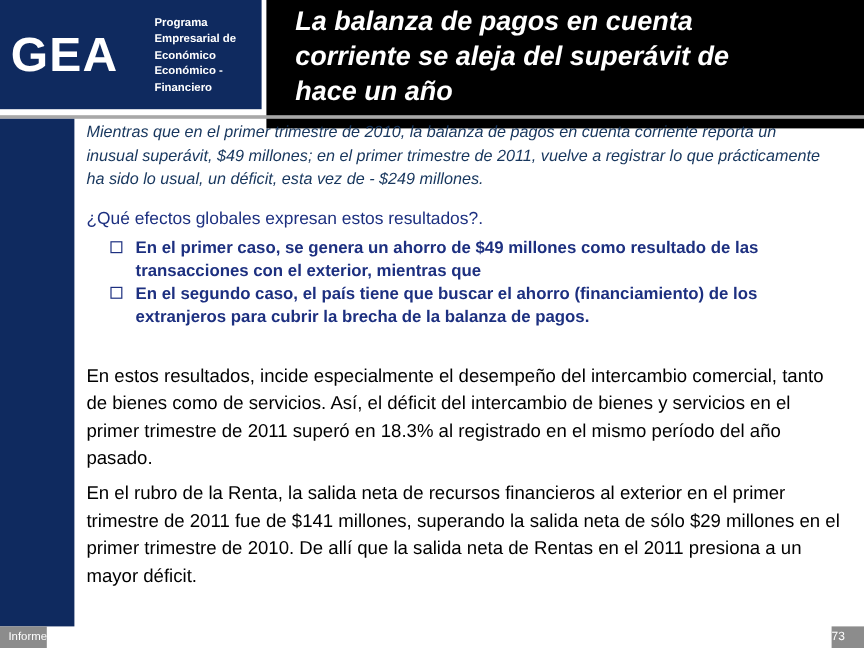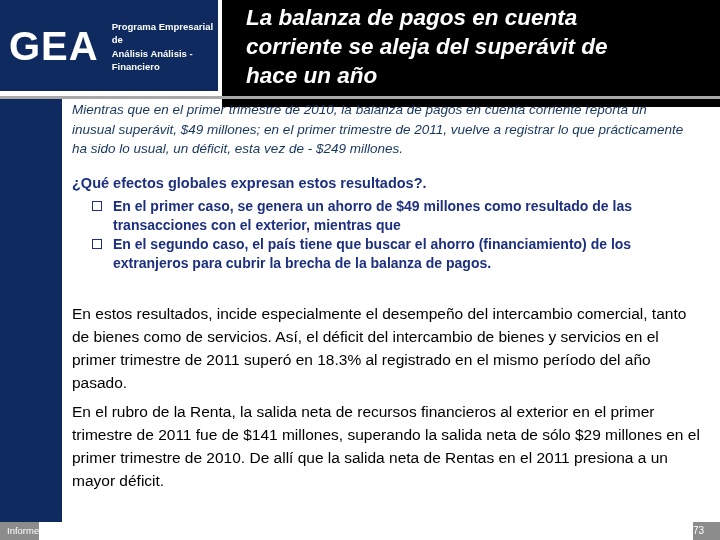--- a/index.html
+++ b/index.html
@@ -5,37 +5,37 @@
   * { margin:0; padding:0; box-sizing:border-box; }
   html,body { width:720px; height:540px; }
   body { font-family:"Liberation Sans", sans-serif; background:#ffffff; }
 
   .slide { position:relative; width:720px; height:540px; background:#ffffff; overflow:hidden; }
 
   
   .logo-block { position:absolute; left:0; top:0; width:218px; height:91px; background:#0f2a5f;
                 display:flex; align-items:center; }
   .gea { color:#ffffff; font-size:40px; font-weight:bold; letter-spacing:1px; margin-left:9px; line-height:1; }
-  .program { color:#ffffff; font-size:9.5px; font-weight:bold; line-height:13.5px; margin-left:13px; margin-top:2px; }
+  .program { color:#ffffff; font-size:9.5px; font-weight:bold; line-height:13.5px; margin-left:30px; margin-top:2px; }
 
   .title-block { position:absolute; left:222px; top:0; width:498px; height:107px; background:#000000; }
   .title-text { color:#ffffff; font-size:22.5px; font-weight:bold; font-style:italic;
                 line-height:29px; padding:3px 0 0 24px; width:430px; }
 
   .rule { position:absolute; left:0; top:96px; width:720px; height:3px; background:#a8a8a8; }
 
   
   .sidebar { position:absolute; left:0; top:99px; width:62px; height:423px; background:#0f2a5f; }
 
   
   .intro { position:absolute; left:72px; top:100px; width:612px;
            color:#17365d; font-size:13.5px; font-style:italic; line-height:19.5px; }
 
   .question { position:absolute; left:72px; top:175px; width:620px;
-              color:#1d3080; font-size:14.5px; font-weight:bold; }
+              color:#1d3080; font-size:14.5px; font-weight:normal; }
 
   .bullets { position:absolute; left:92px; top:197px; width:600px; }
   .bullet { display:flex; align-items:flex-start; margin-bottom:1px; }
   .sq { flex:0 0 auto; width:10px; height:10px; border:1.6px solid #1d3080; margin:4px 11px 0 0; }
   .bullet-text { color:#1d3080; font-size:14px; font-weight:bold; line-height:18.5px; width:552px; }
 
   .para { position:absolute; left:72px; width:634px; color:#000000; font-size:15.5px; line-height:23px; }
   .para1 { top:302px; }
   .para2 { top:400px; }
 
@@ -48,21 +48,21 @@
 </style>
 </head>
 <body>
 
 <div class="slide">
 
   <div class="logo-block">
     <div class="gea">GEA</div>
     <div class="program">
       <div>Programa Empresarial de</div>
-      <div>Análisis Análisis -</div>
+      <div>Económico Económico -</div>
       <div>Financiero</div>
     </div>
   </div>
 
   <div class="title-block">
     <div class="title-text">La balanza de pagos en cuenta corriente se aleja del superávit de hace un año</div>
   </div>
 
   <div class="rule"></div>
 

